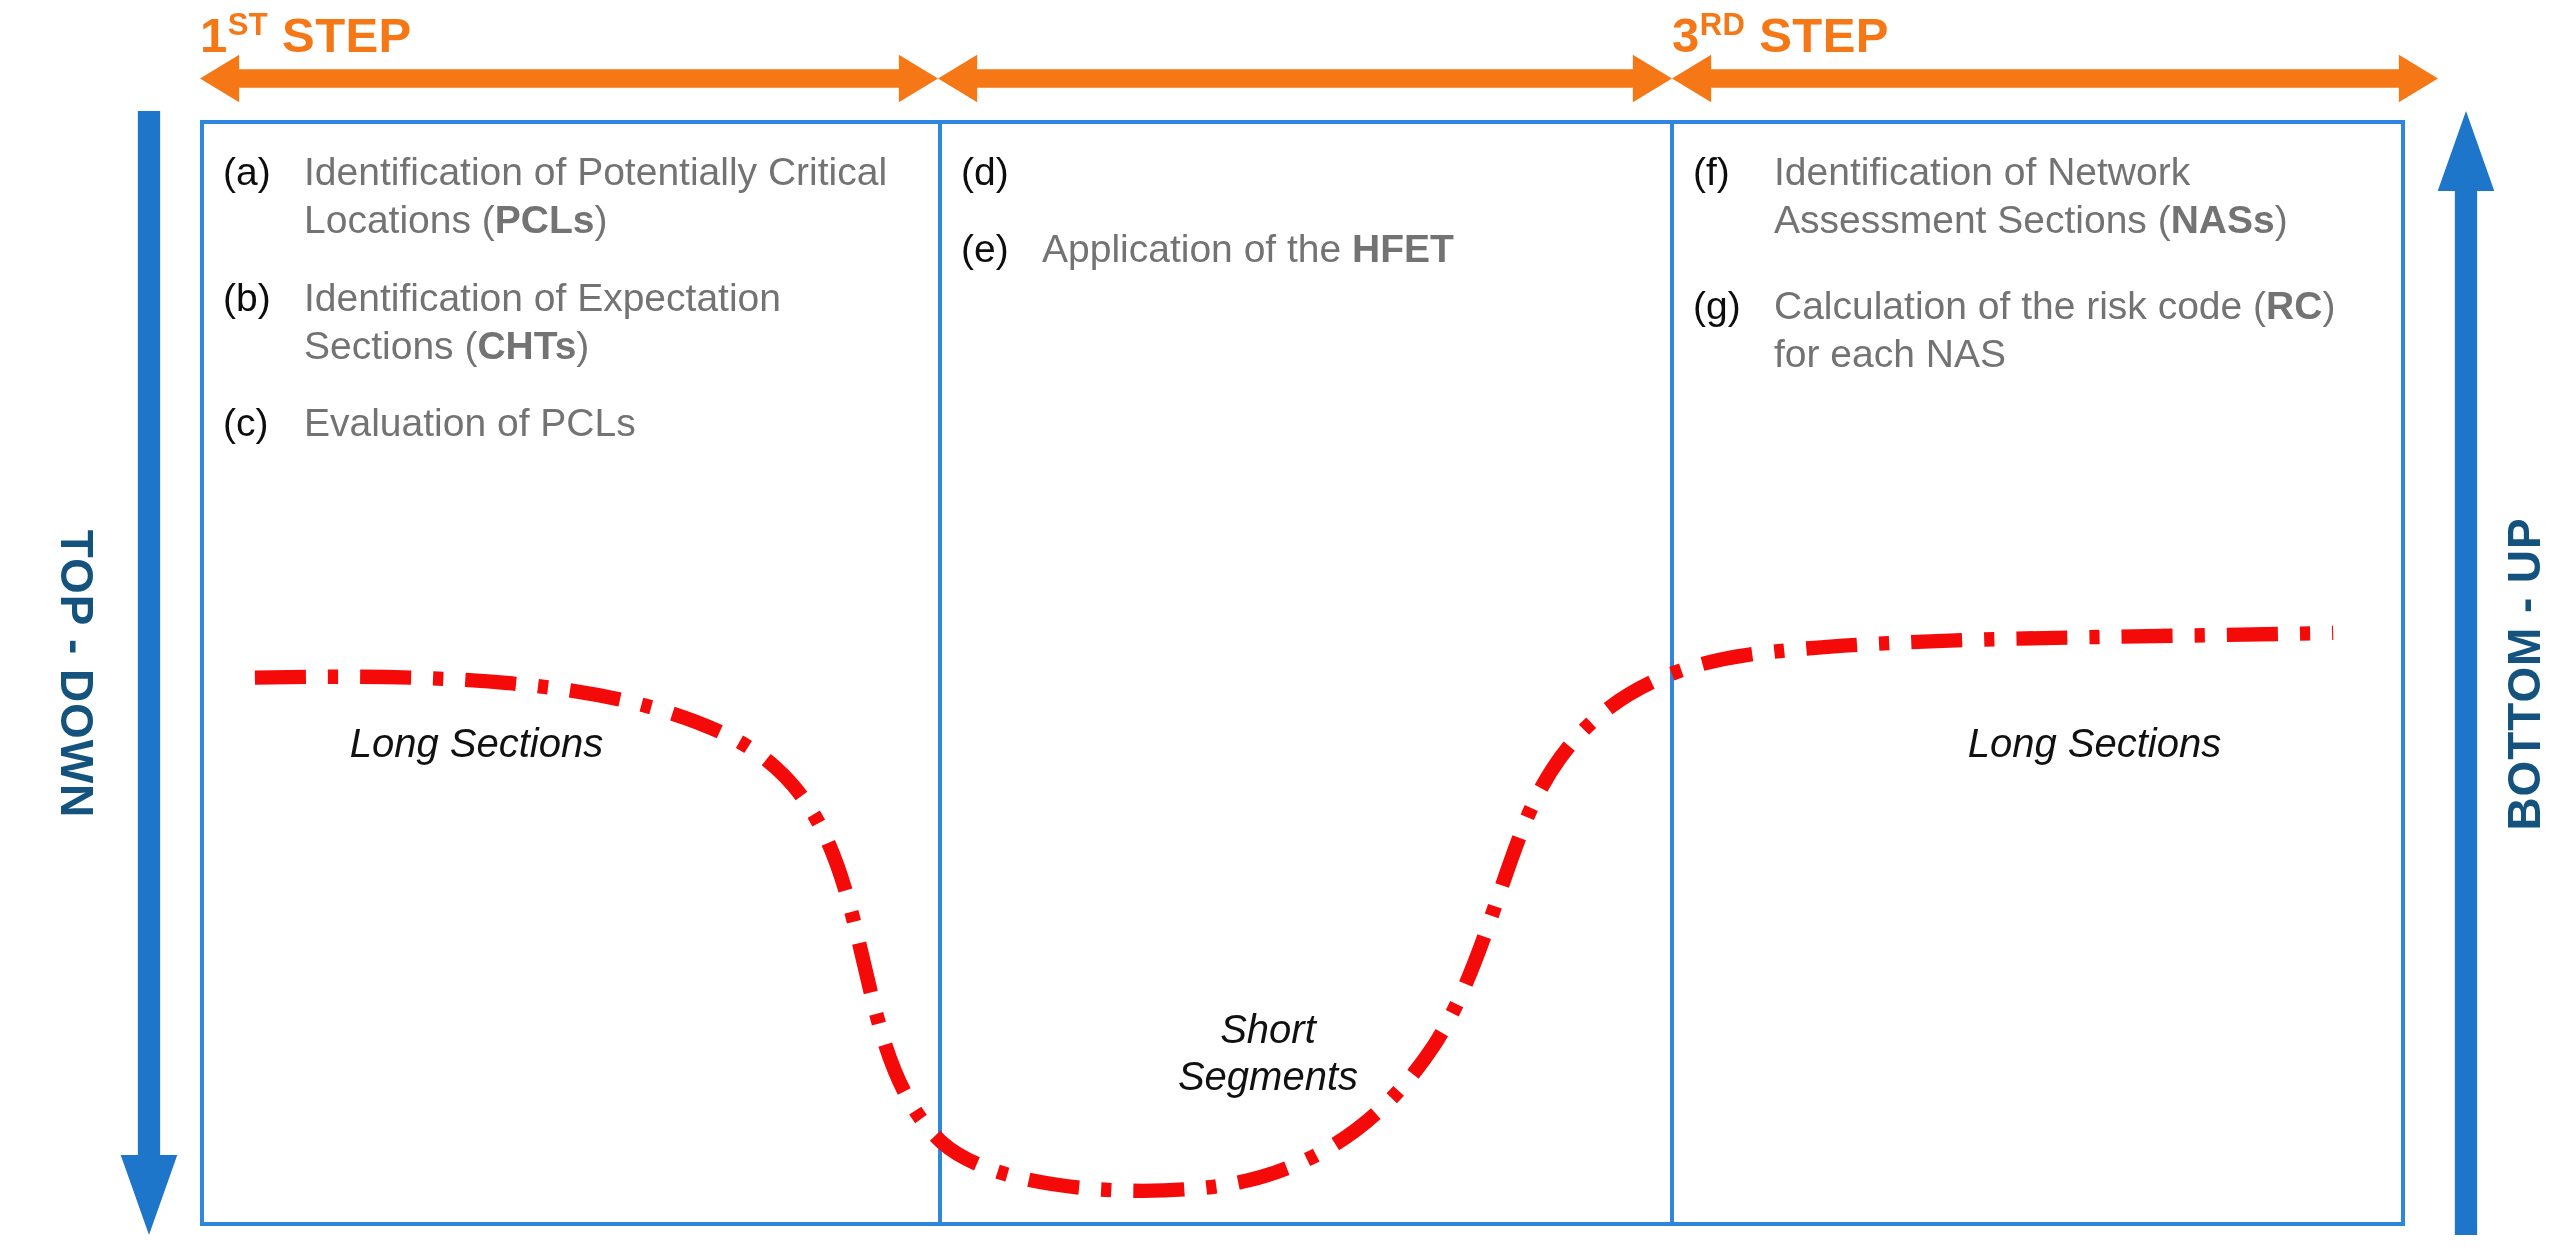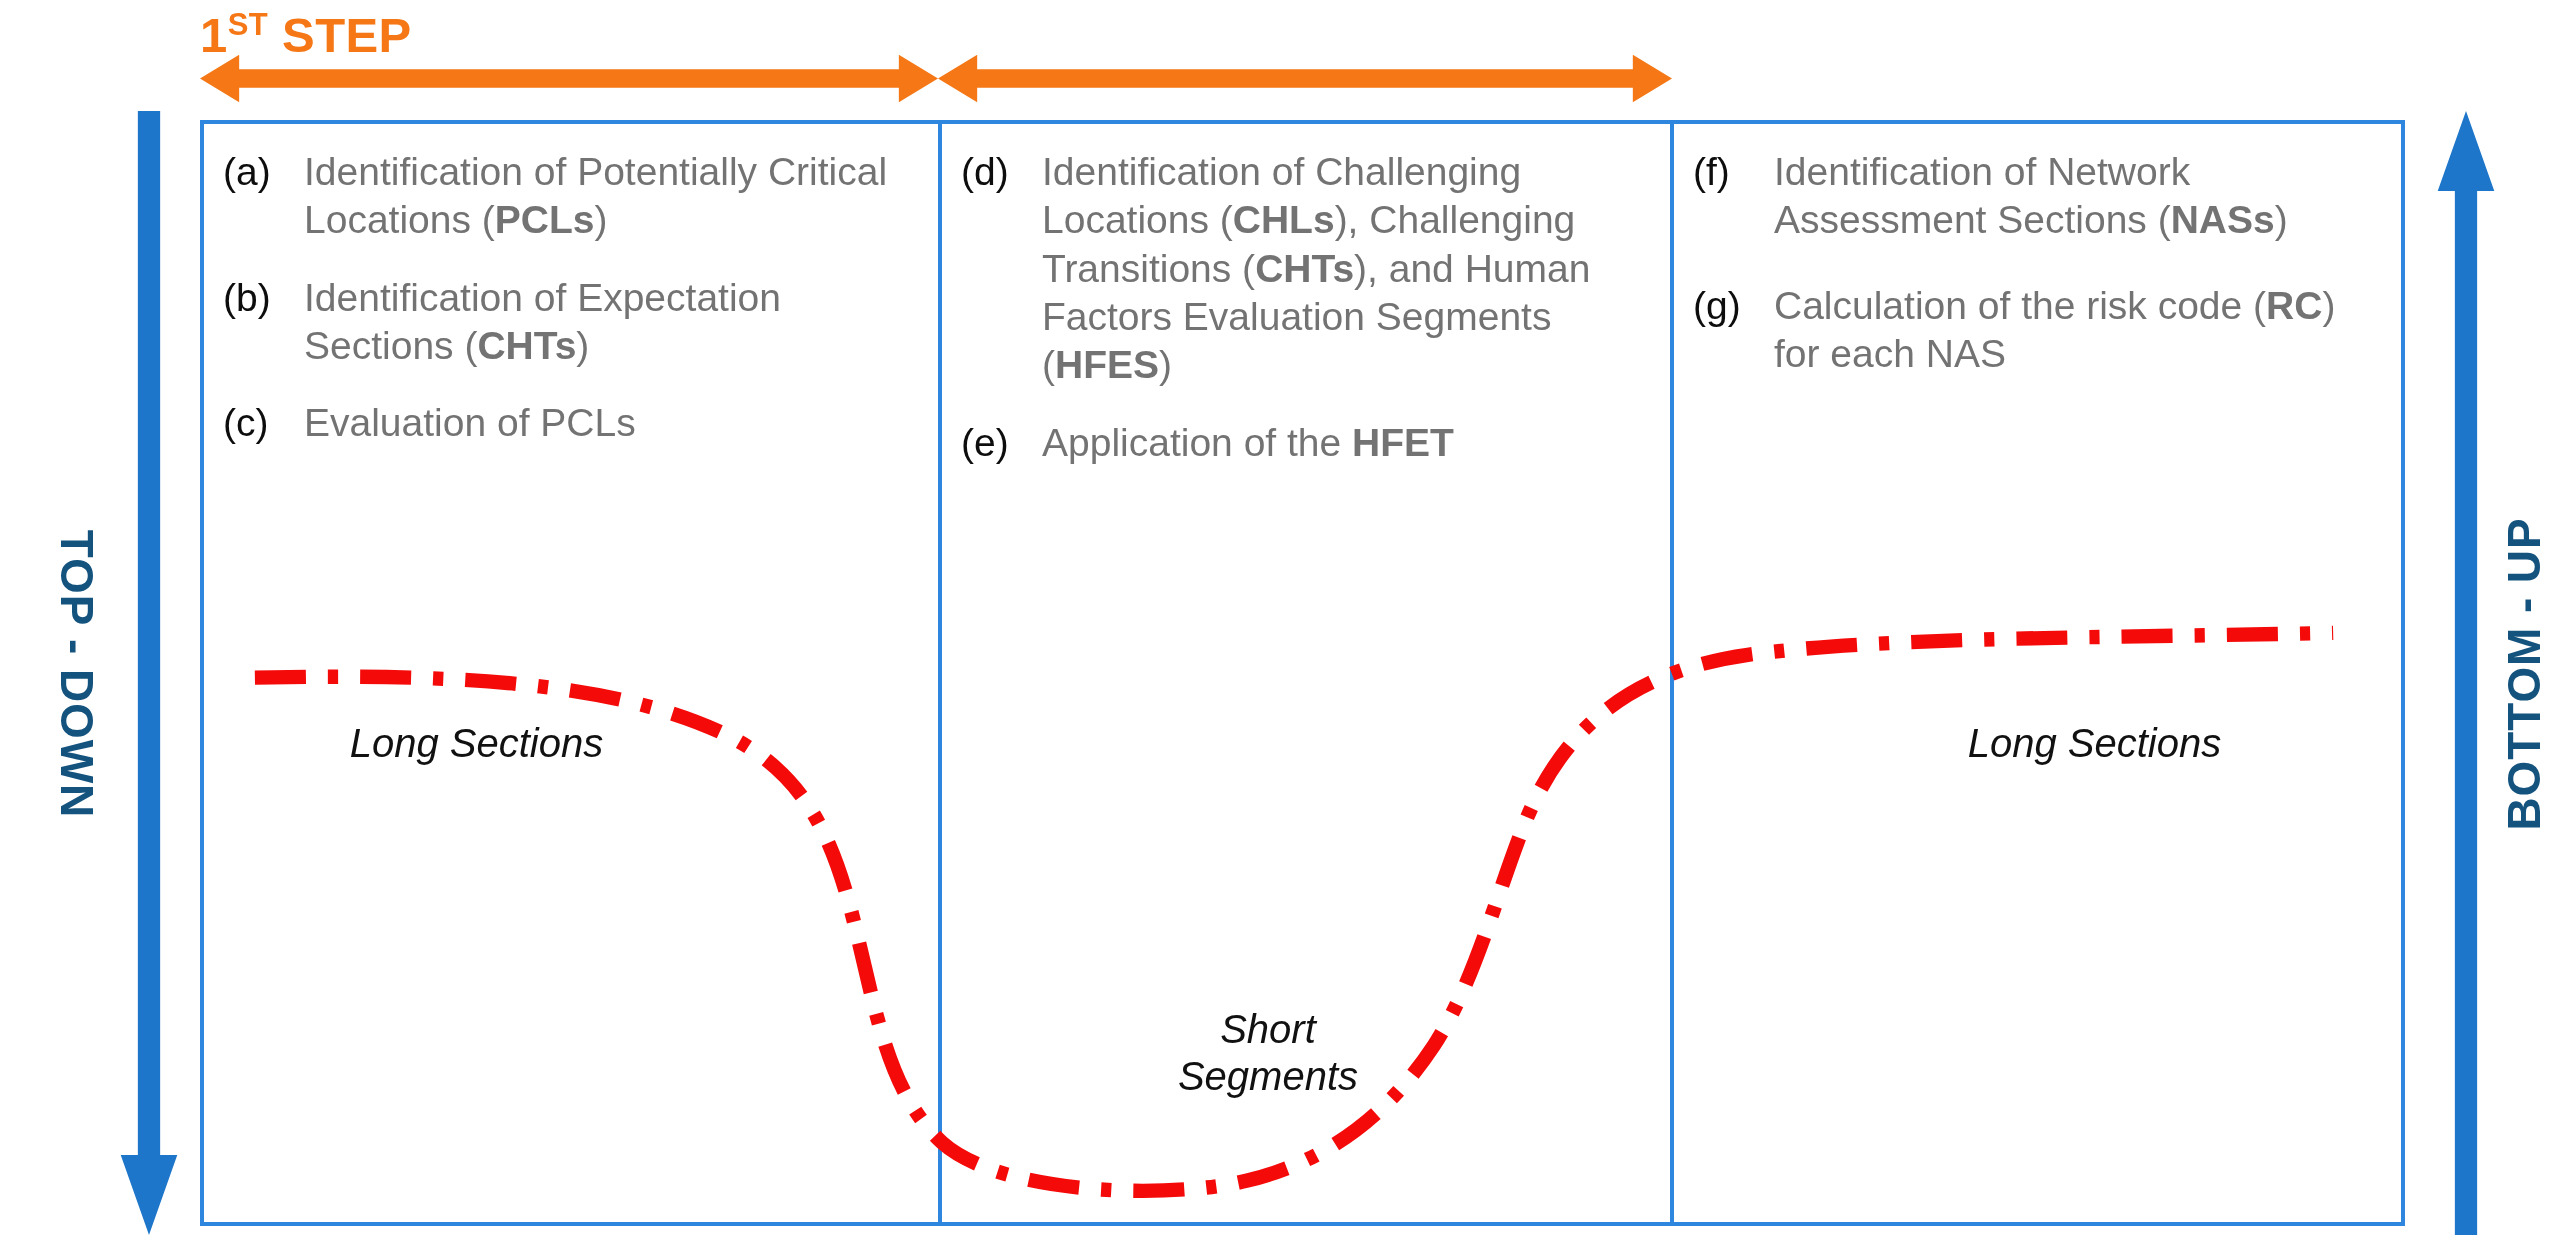--- a/index.html
+++ b/index.html
@@ -165,20 +165,31 @@
   </div>
 
   <div class="step-band" id="band-2" style="left:938px; width:734px;">
     <div class="step-arrow-wrap">
       <svg viewBox="0 0 862 60" preserveAspectRatio="none">
         <path d="M0,30 L46,2 L46,19 L816,19 L816,2 L862,30 L816,58 L816,41 L46,41 L46,58 Z" fill="#F57715"></path>
       </svg>
     </div>
   </div>
 
+  <div class="step-band" id="band-3" style="left:1672px; width:766px;">
+    <div class="step-label">
+      <span>3</span><sup>RD</sup>
+      <span>STEP</span>
+    </div>
+    <div class="step-arrow-wrap">
+      <svg viewBox="0 0 900 60" preserveAspectRatio="none">
+        <path d="M0,30 L46,2 L46,19 L854,19 L854,2 L900,30 L854,58 L854,41 L46,41 L46,58 Z" fill="#F57715"></path>
+      </svg>
+    </div>
+  </div>
 
   <div id="main-box">
 
     <div class="col-divider" style="left:734px;"></div>
     <div class="col-divider" style="left:1466px;"></div>
 
     <div class="column" style="left:0px; width:734px;">
       <div class="item">
         <div class="item-marker">(a)</div>
         <div class="item-text">Identification of Potentially Critical Locations (<b>PCLs</b>)</div>
@@ -189,21 +200,20 @@
       </div>
       <div class="item" style="margin-top:15.3px;">
         <div class="item-marker">(c)</div>
         <div class="item-text">Evaluation of PCLs</div>
       </div>
     </div>
 
     <div class="column" style="left:738px; width:728px;">
       <div class="item">
         <div class="item-marker">(d)</div>
-        <div class="item-text">Identification of Challenging Locations (<b>CHLs</b>), Challenging Transitions (<b>CHTs</b>), and Human Factors Evaluation Segments (<b>HFES</b>)</div>
       </div>
       <div class="item" style="margin-top:15.3px;">
         <div class="item-marker">(e)</div>
         <div class="item-text">Application of the <b>HFET</b></div>
       </div>
     </div>
 
     <div class="column" style="left:1470px; width:730px;">
       <div class="item">
         <div class="item-marker">(f)</div>

